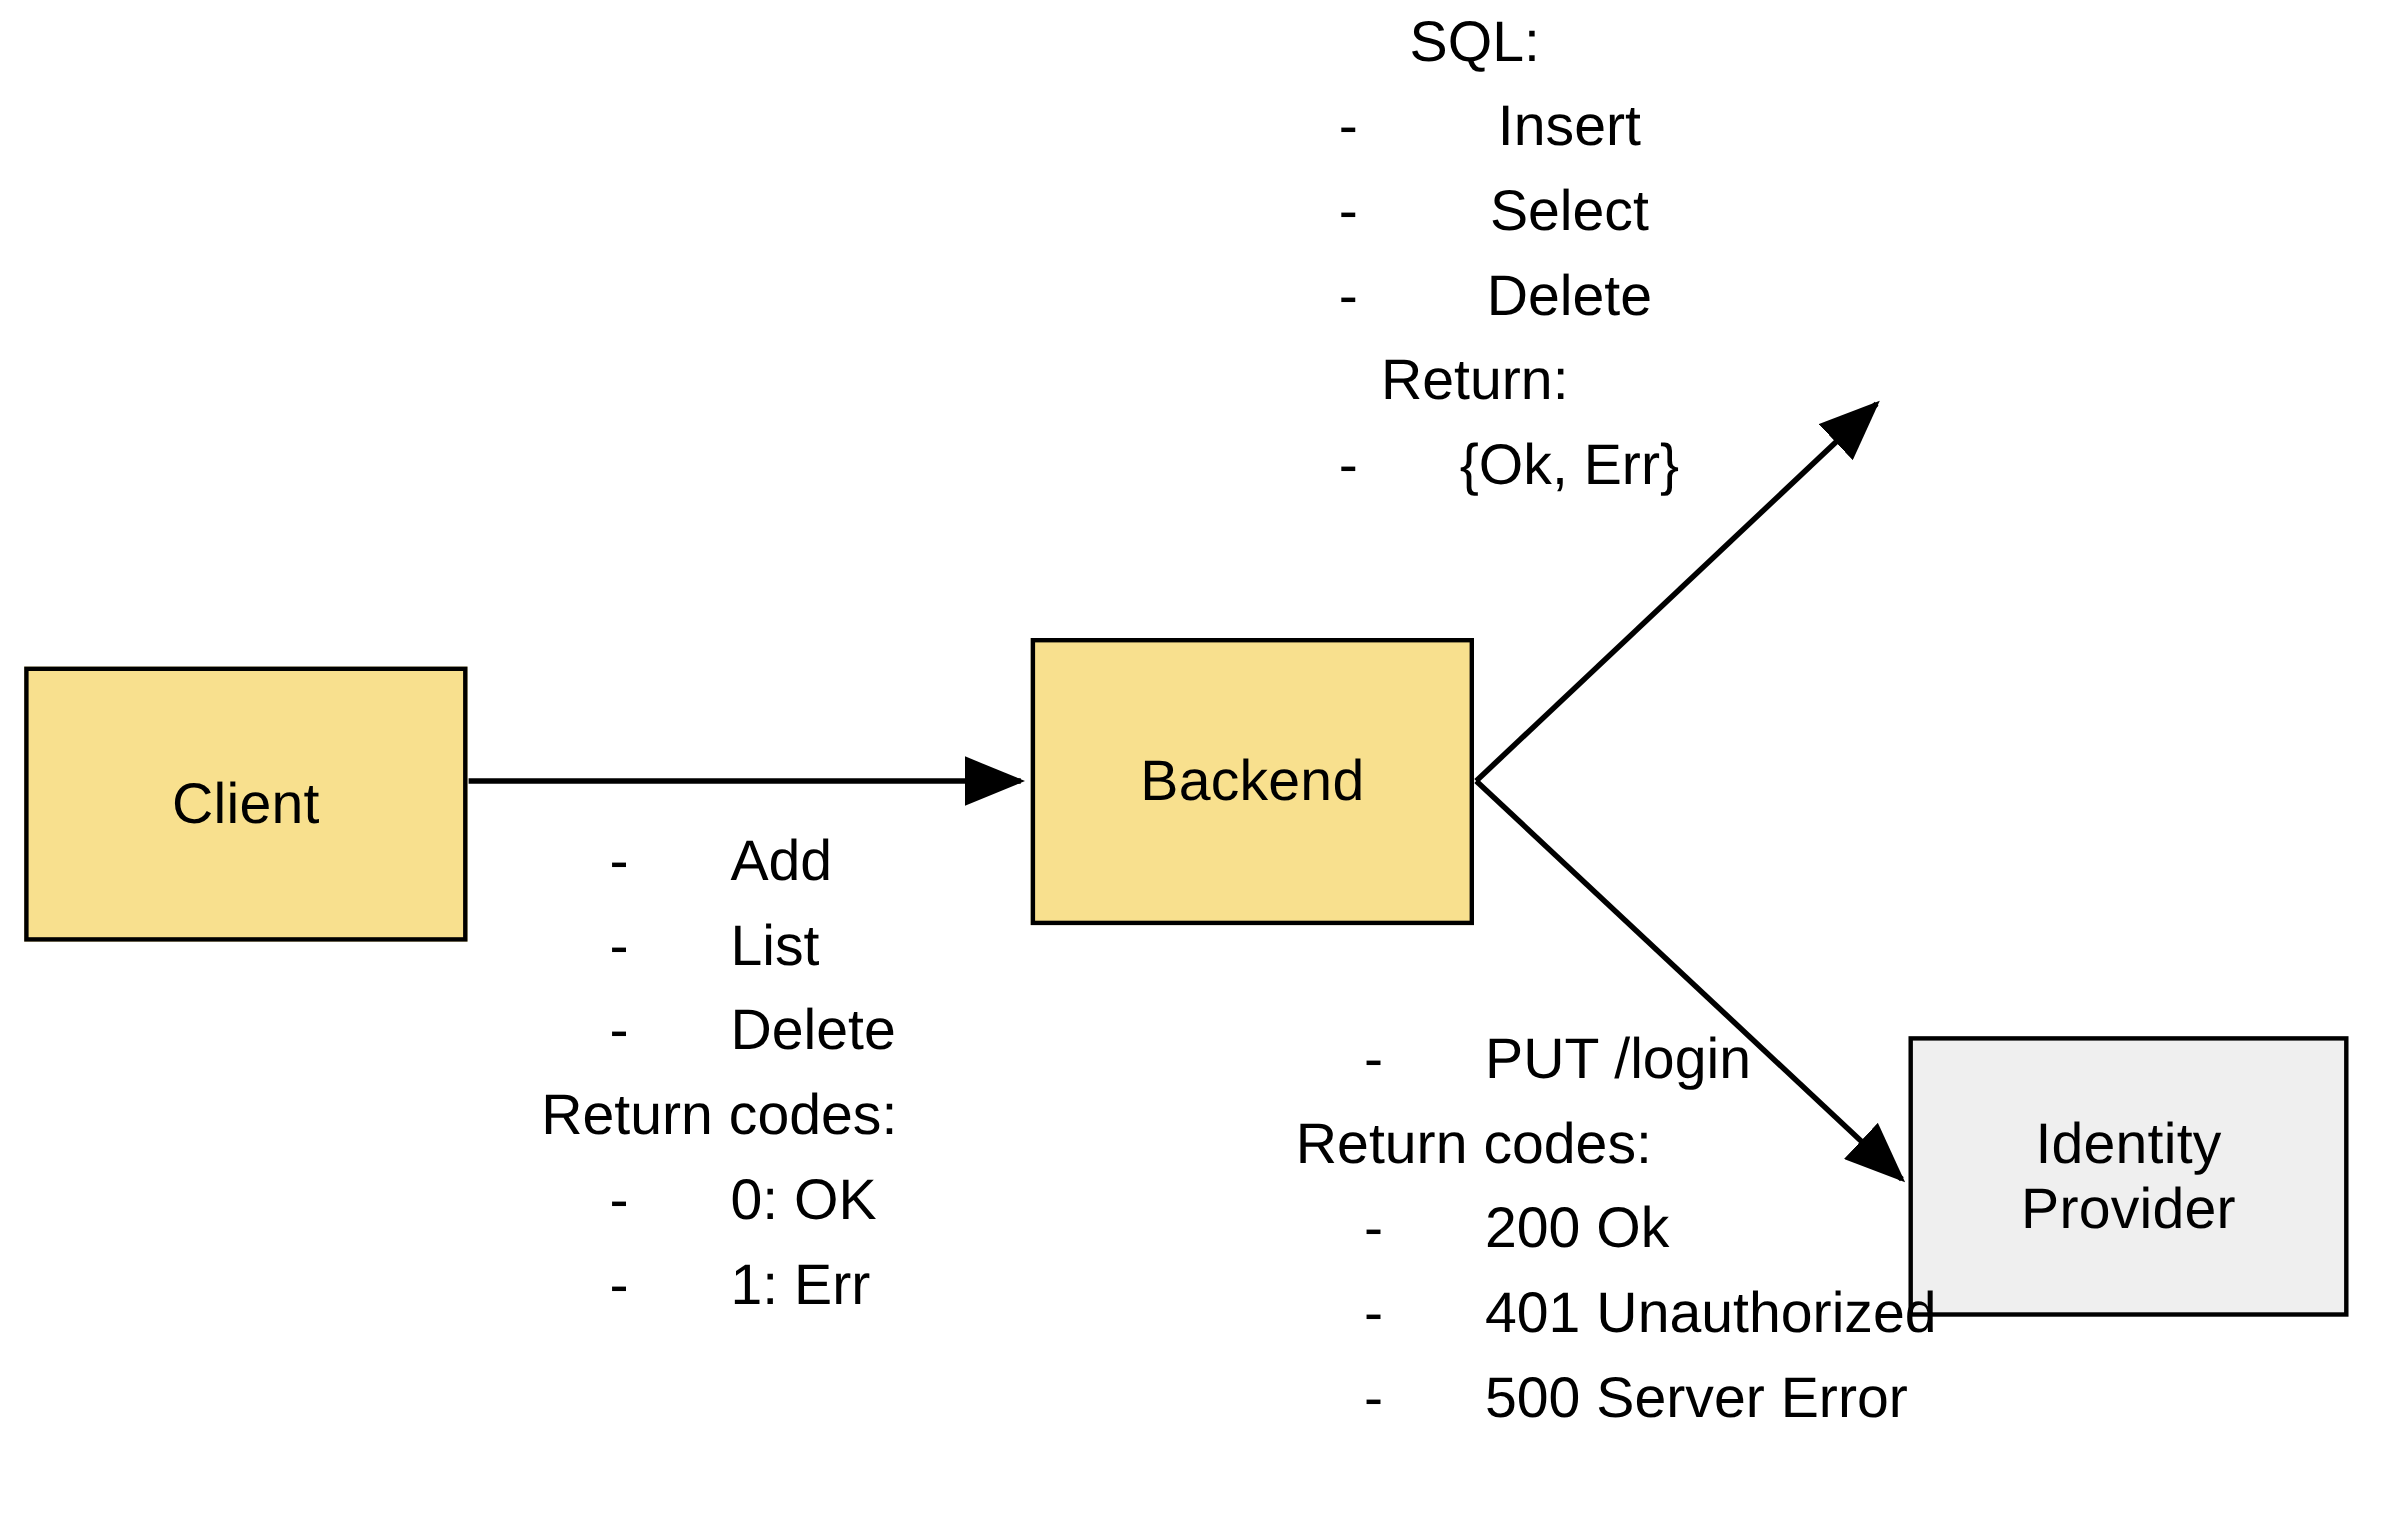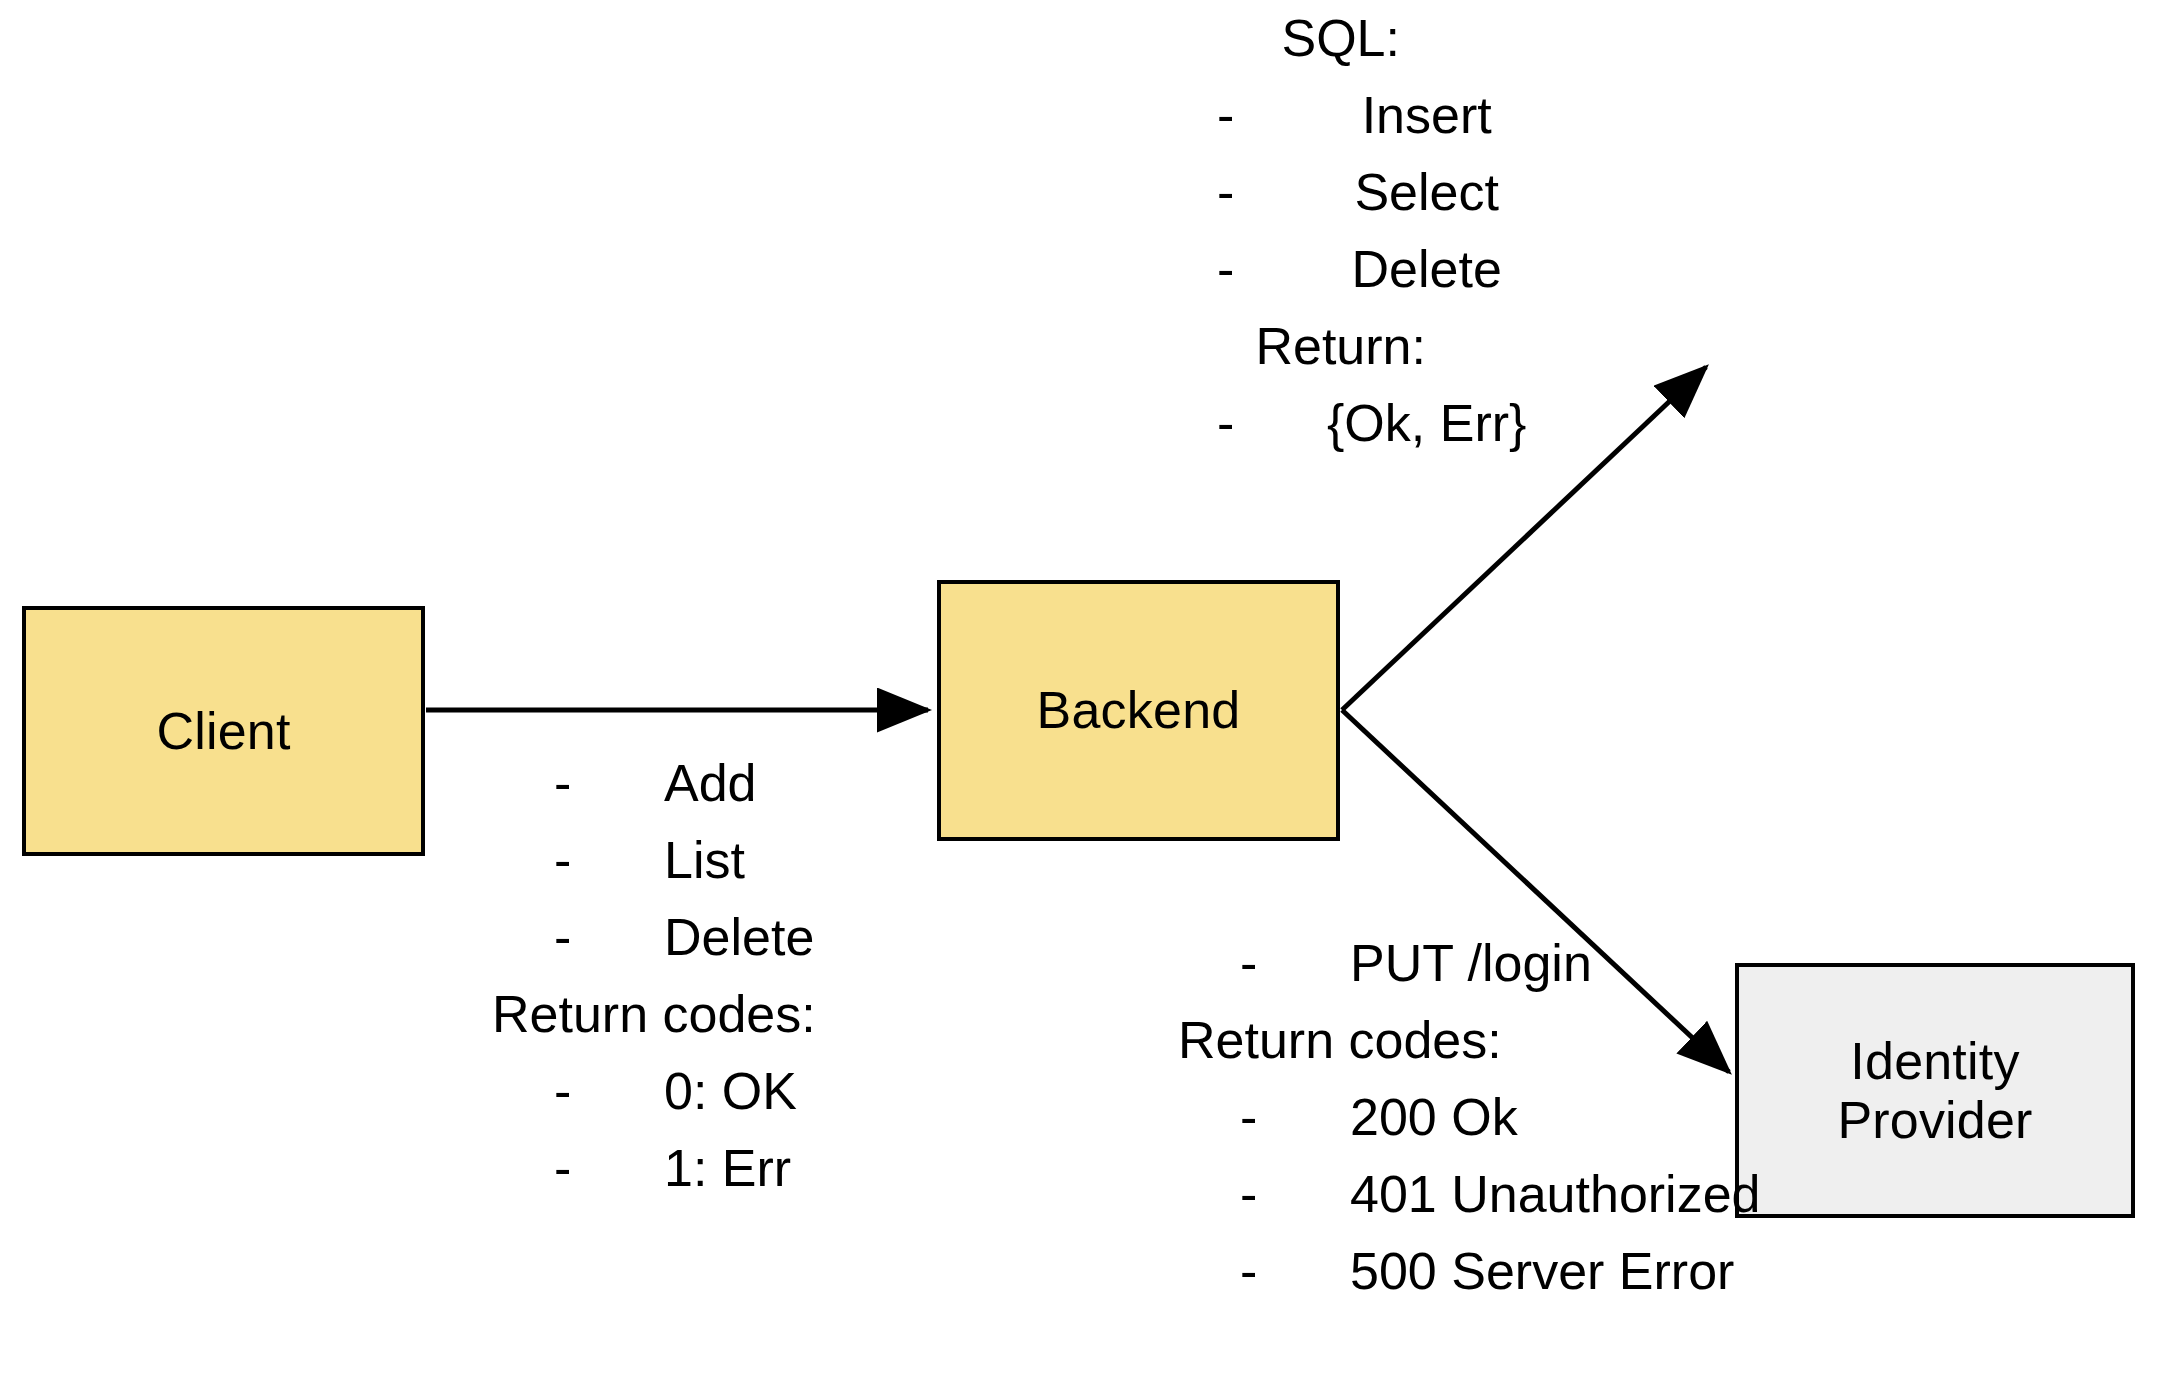--- a/index.html
+++ b/index.html
@@ -153,21 +153,21 @@
 
   <div class="node-box" id="client-node" style="background:#F8E08E;">
     <span class="node-label">Client</span>
   </div>
 
   <div class="node-box" id="backend-node" style="background:#F8E08E;">
     <span class="node-label">Backend</span>
   </div>
 
 
-  <div class="node-box" id="identity-provider-node" style="background:#EFEFEF;margin-top:21px;">
+  <div class="node-box" id="identity-provider-node" style="background:#EFEFEF;">
     <span class="node-label">
       <span>Identity</span><br>
       <span>Provider</span>
     </span>
   </div>
 
   <div class="annotation" id="sql-annotation">
     <span class="ann-heading">SQL:</span>
 
     <span class="ann-item">

